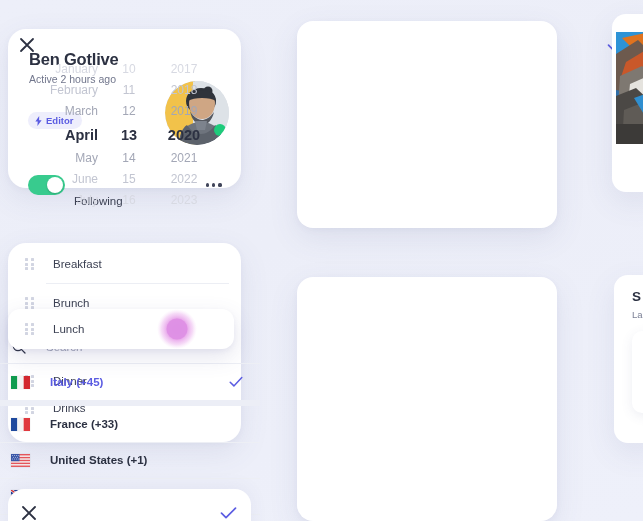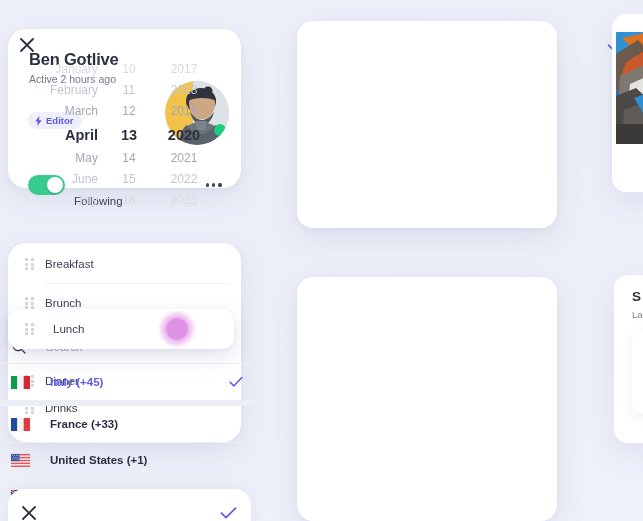--- a/index.html
+++ b/index.html
@@ -78,21 +78,21 @@
   .dots-menu i { width: 3.2px; height: 3.2px; border-radius: 50%; background: #40455a; display:block; }
 
   
   #list-card { left: 8px; top: 243px; width: 233px; height: 199px; border-radius: 18px; }
   .list-row {
     position: absolute; left: 0; width: 233px; height: 38px;
     display: flex; align-items: center;
   }
   .list-row .handle { margin-left: 17px; }
   .list-row .rlabel {
-    margin-left: 11px; font-size: 11.5px; color: #3c4153;
+    margin-left: 19px; font-size: 11.5px; color: #3c4153;
   }
   .row-div {
     position: absolute; left: 38px; width: 183px; height: 1px;
     background: #eceef4;
   }
   .handle {
     width: 9px; height: 12px;
     display: grid; grid-template-columns: 3px 3px; grid-template-rows: 3px 3px 3px;
     gap: 1.5px 3px;
   }

